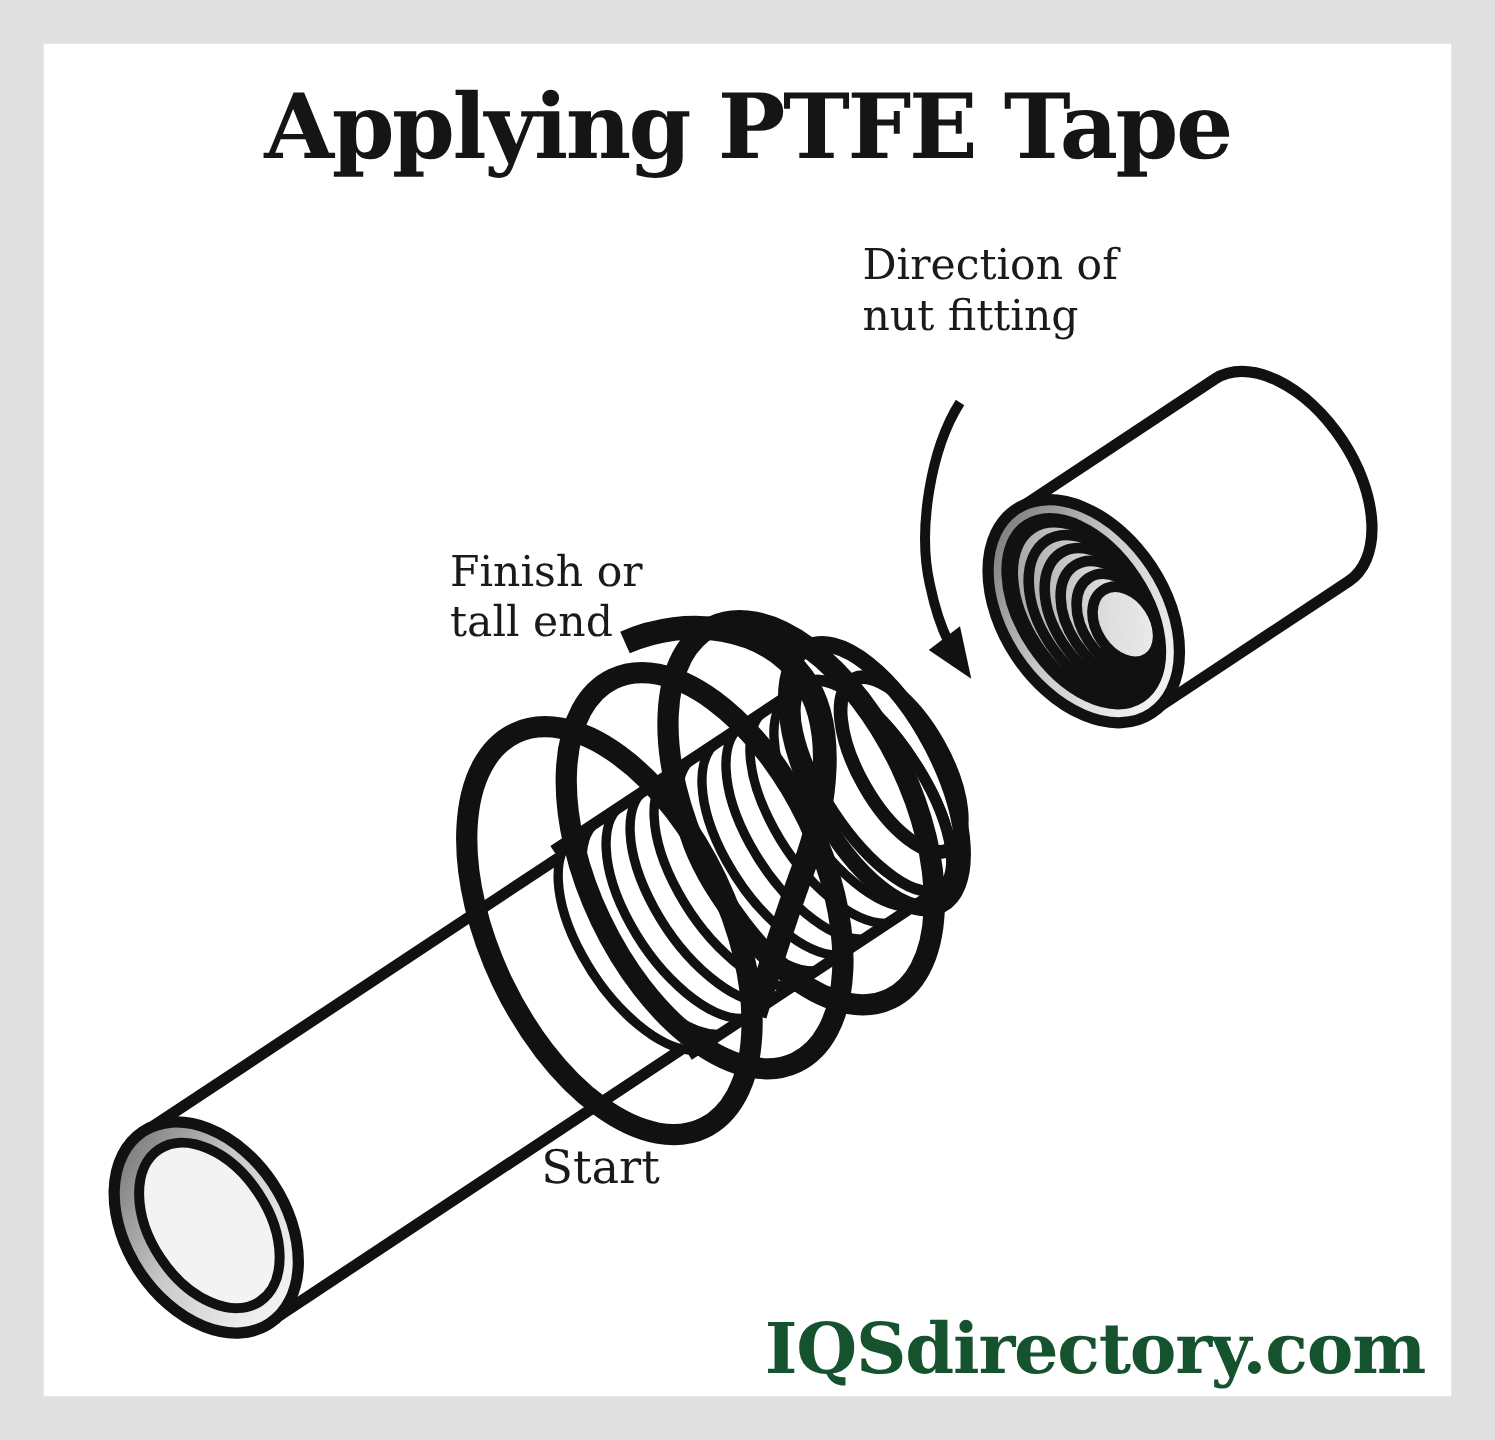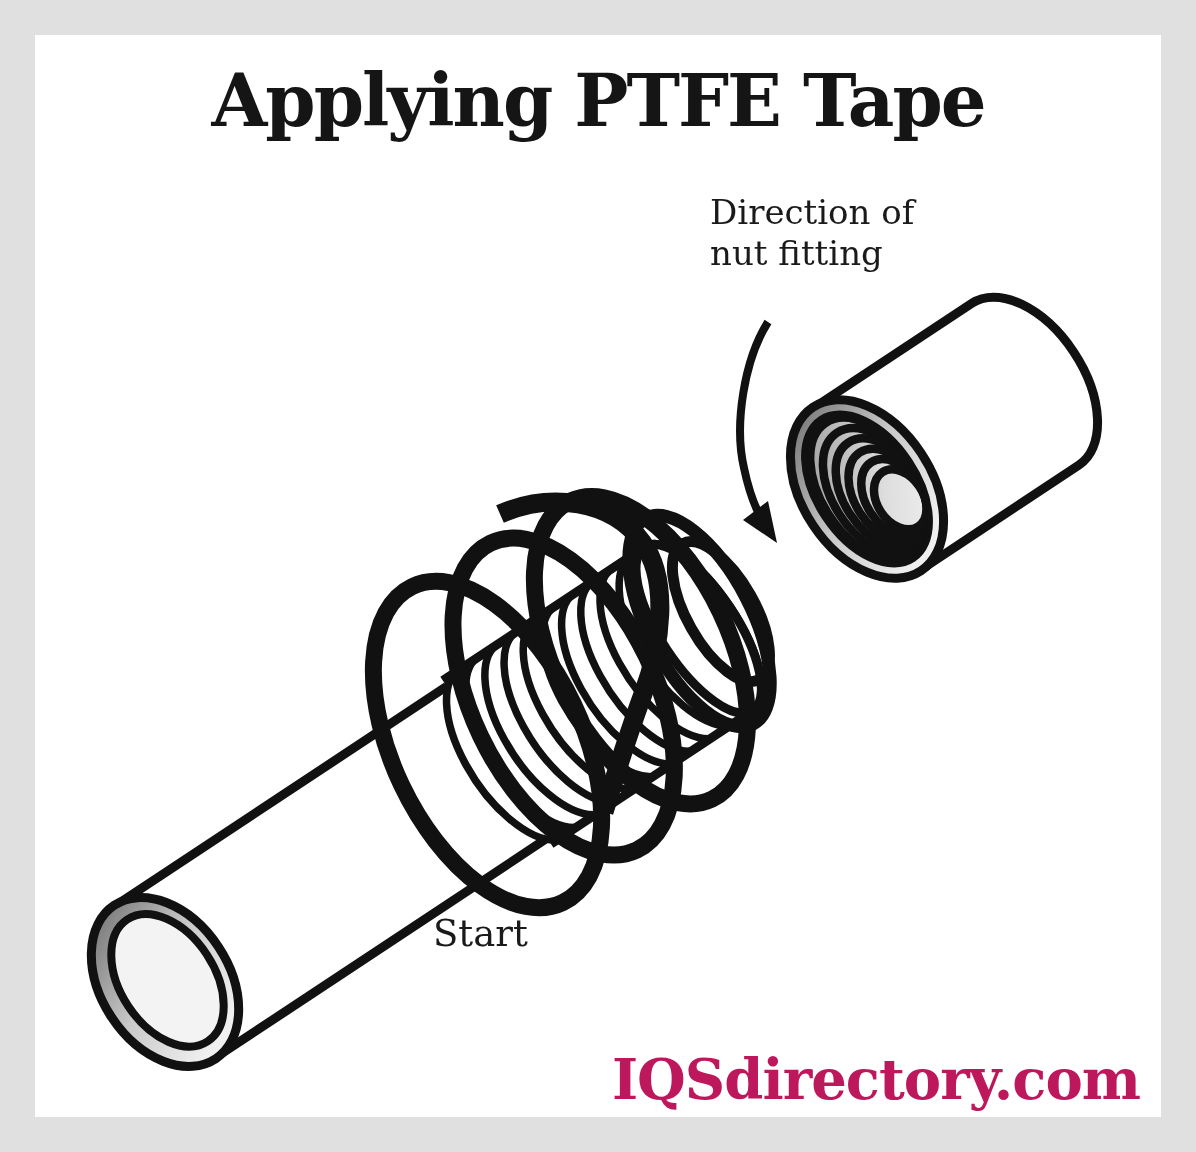--- a/index.html
+++ b/index.html
@@ -1,24 +1,24 @@
 <!DOCTYPE html>
 <html><head>
 <meta charset="utf-8">
 <style>
   html,body{margin:0;padding:0;}
   body{width:1196px;height:1152px;position:relative;background:#e0e0e0;font-family:"DejaVu Serif","Liberation Serif",serif;overflow:hidden;}
   .canvas{position:absolute;left:35px;top:35px;width:1126px;height:1082px;background:#ffffff;}
   svg.art{position:absolute;left:0;top:0;width:1196px;height:1152px;}
   .title{position:absolute;left:0;top:58px;width:1196px;text-align:center;font-size:72px;font-weight:bold;letter-spacing:-2px;color:#151515;}
   .lbl{position:absolute;color:#1a1a1a;font-size:34px;line-height:41px;white-space:nowrap;}
-  .lbl-direction{left:690px;top:192px;margin-left:20px;}
+  .lbl-direction{left:690px;top:192px;}
   .lbl-finish{left:360px;top:438px;line-height:40px;}
   .lbl-start{left:433px;top:913px;font-size:37px;}
-  .watermark{position:absolute;right:56px;top:1046px;font-size:56px;font-weight:bold;color:#be185d;letter-spacing:-1px;}
+  .watermark{position:absolute;right:56px;top:1046px;font-size:56px;font-weight:bold;color:#14532d;letter-spacing:-1px;}
 </style>
 </head>
 <body>
 
 <div class="canvas"></div>
 
 <svg class="art" viewBox="0 0 1196 1152" aria-hidden="true">
   <defs>
     <linearGradient id="rimGrad" x1="0" y1="0" x2="0.35" y2="1">
       <stop offset="0" stop-color="#676767"></stop>
@@ -101,17 +101,19 @@
 </svg>
 
 <div class="title">Applying PTFE Tape</div>
 
 <div class="lbl lbl-direction">
   <div>Direction of</div>
   <div>nut fitting</div>
 </div>
 
 <div class="lbl lbl-finish">
+  <div>Finish or</div>
+  <div>tall end</div>
 </div>
 
 <div class="lbl lbl-start">Start</div>
 
 <div class="watermark">IQSdirectory.com</div>
 
 </body></html>

